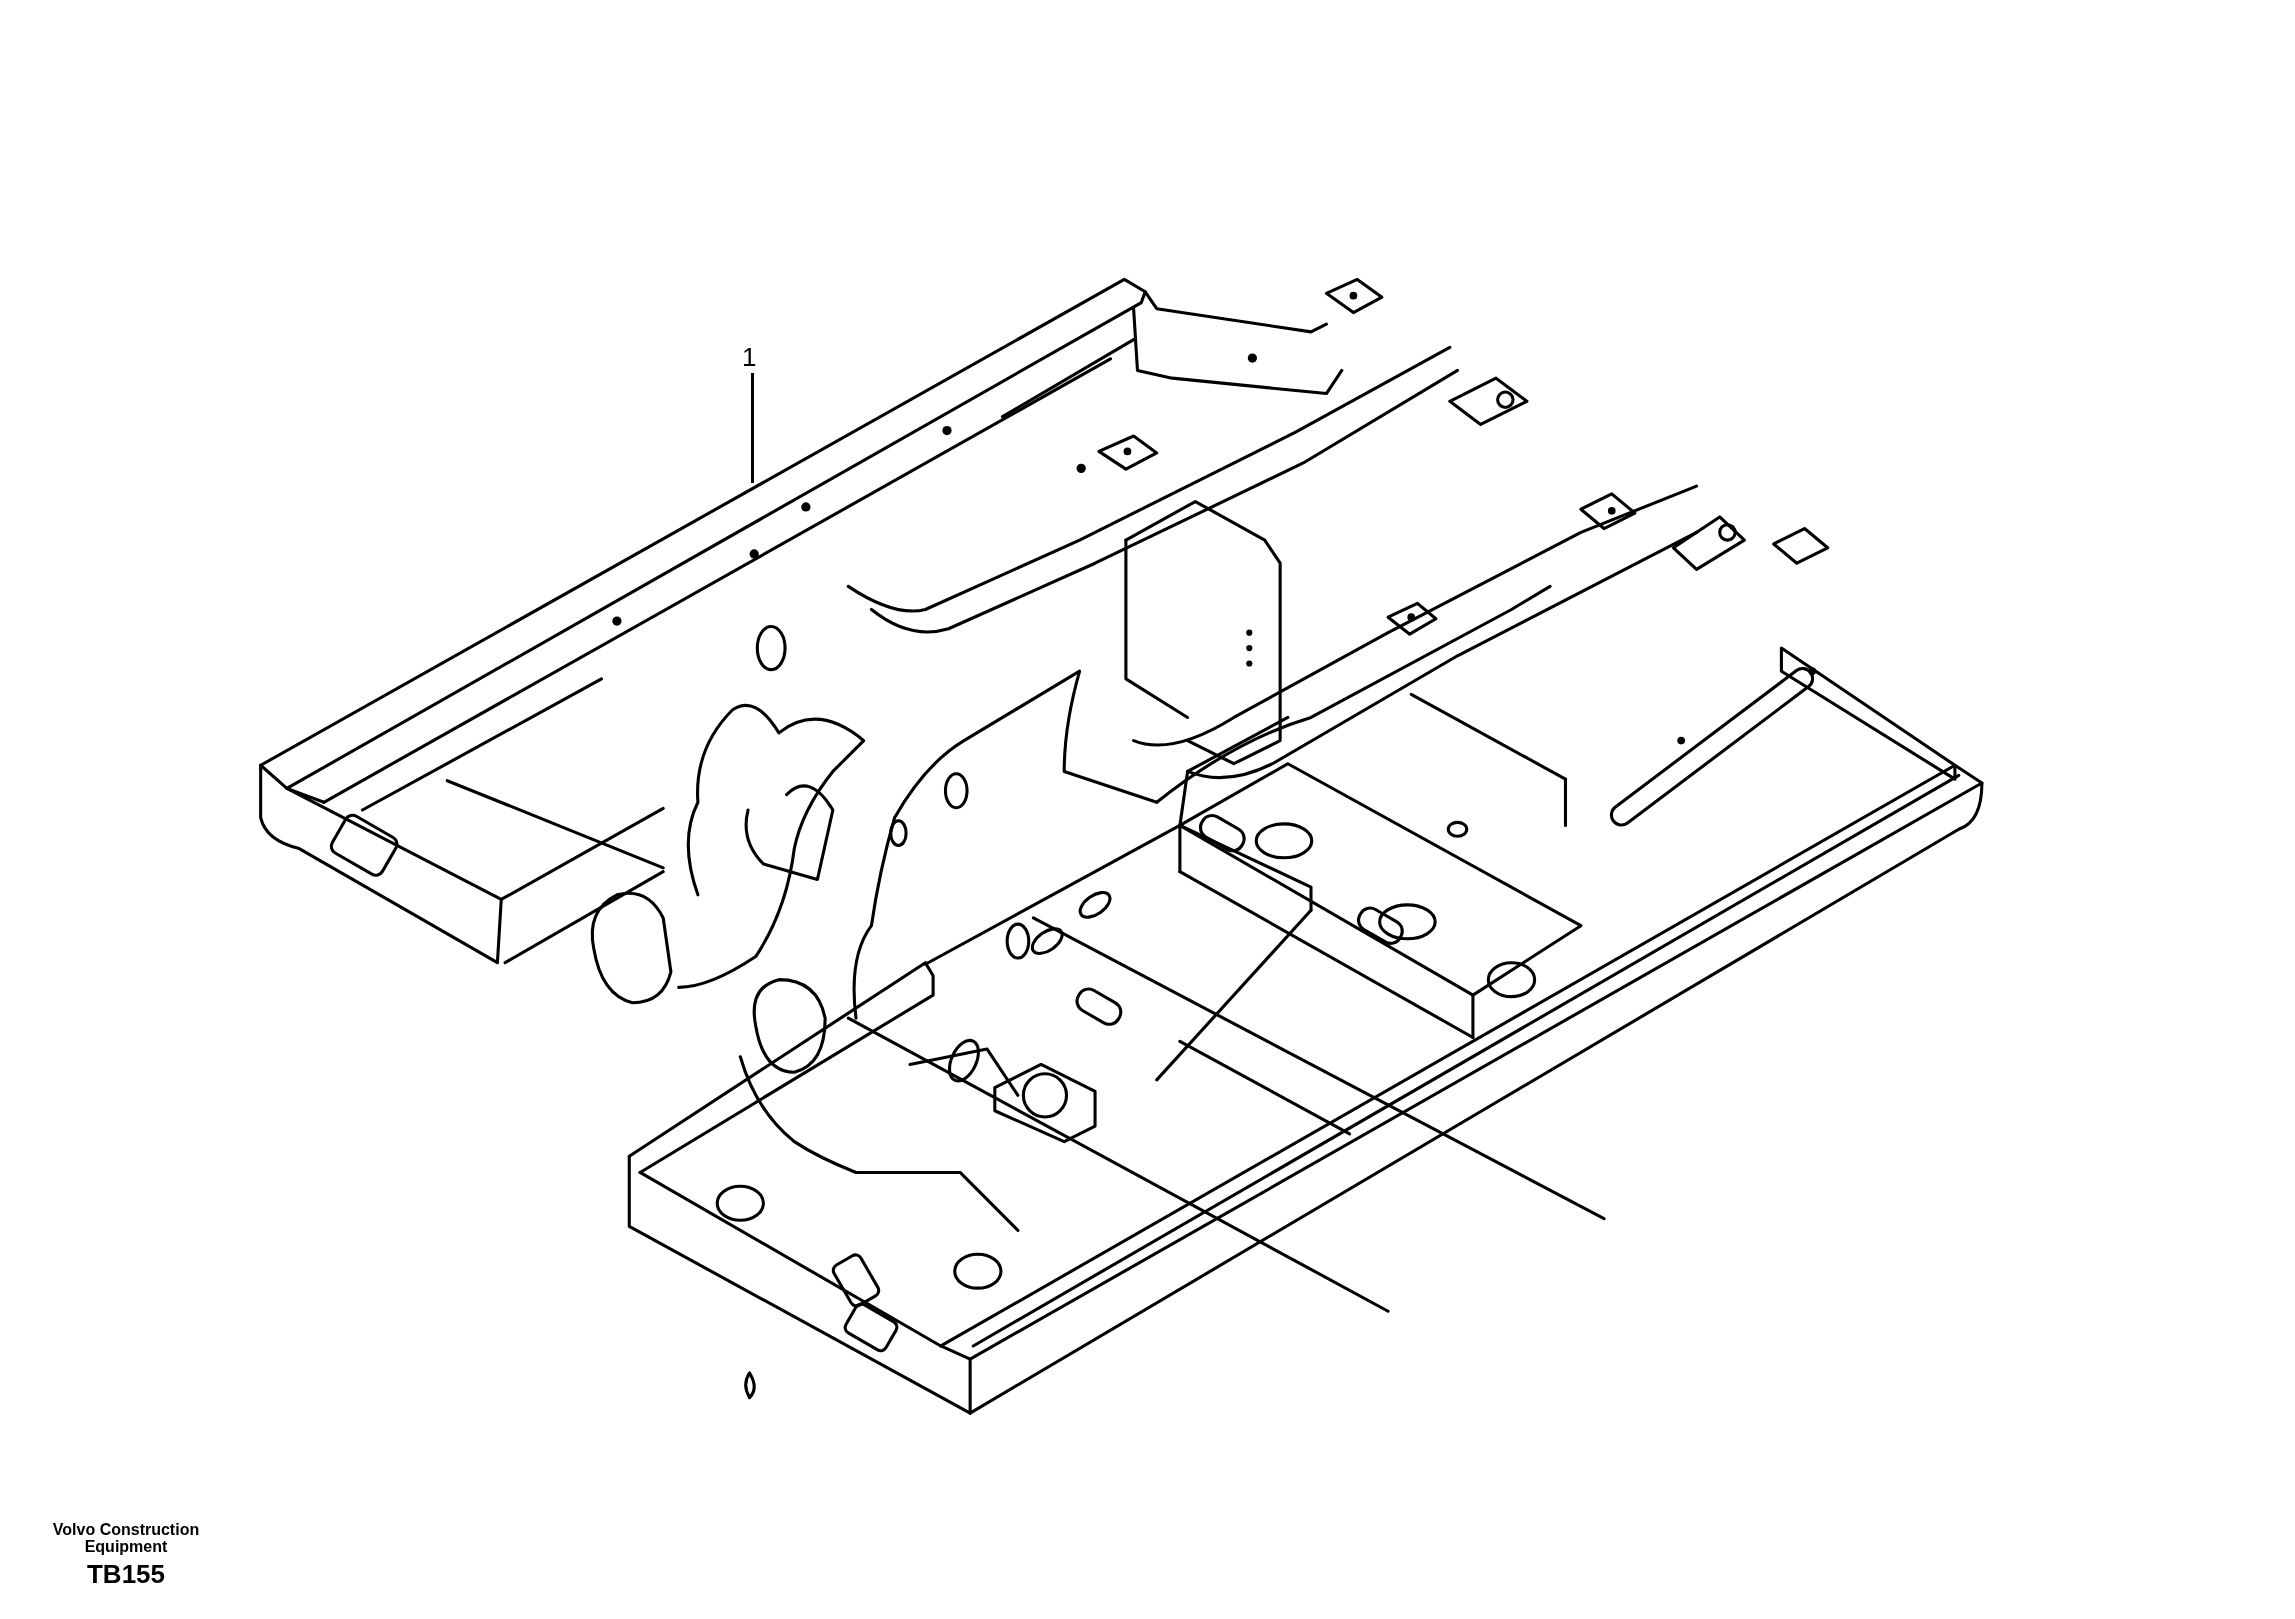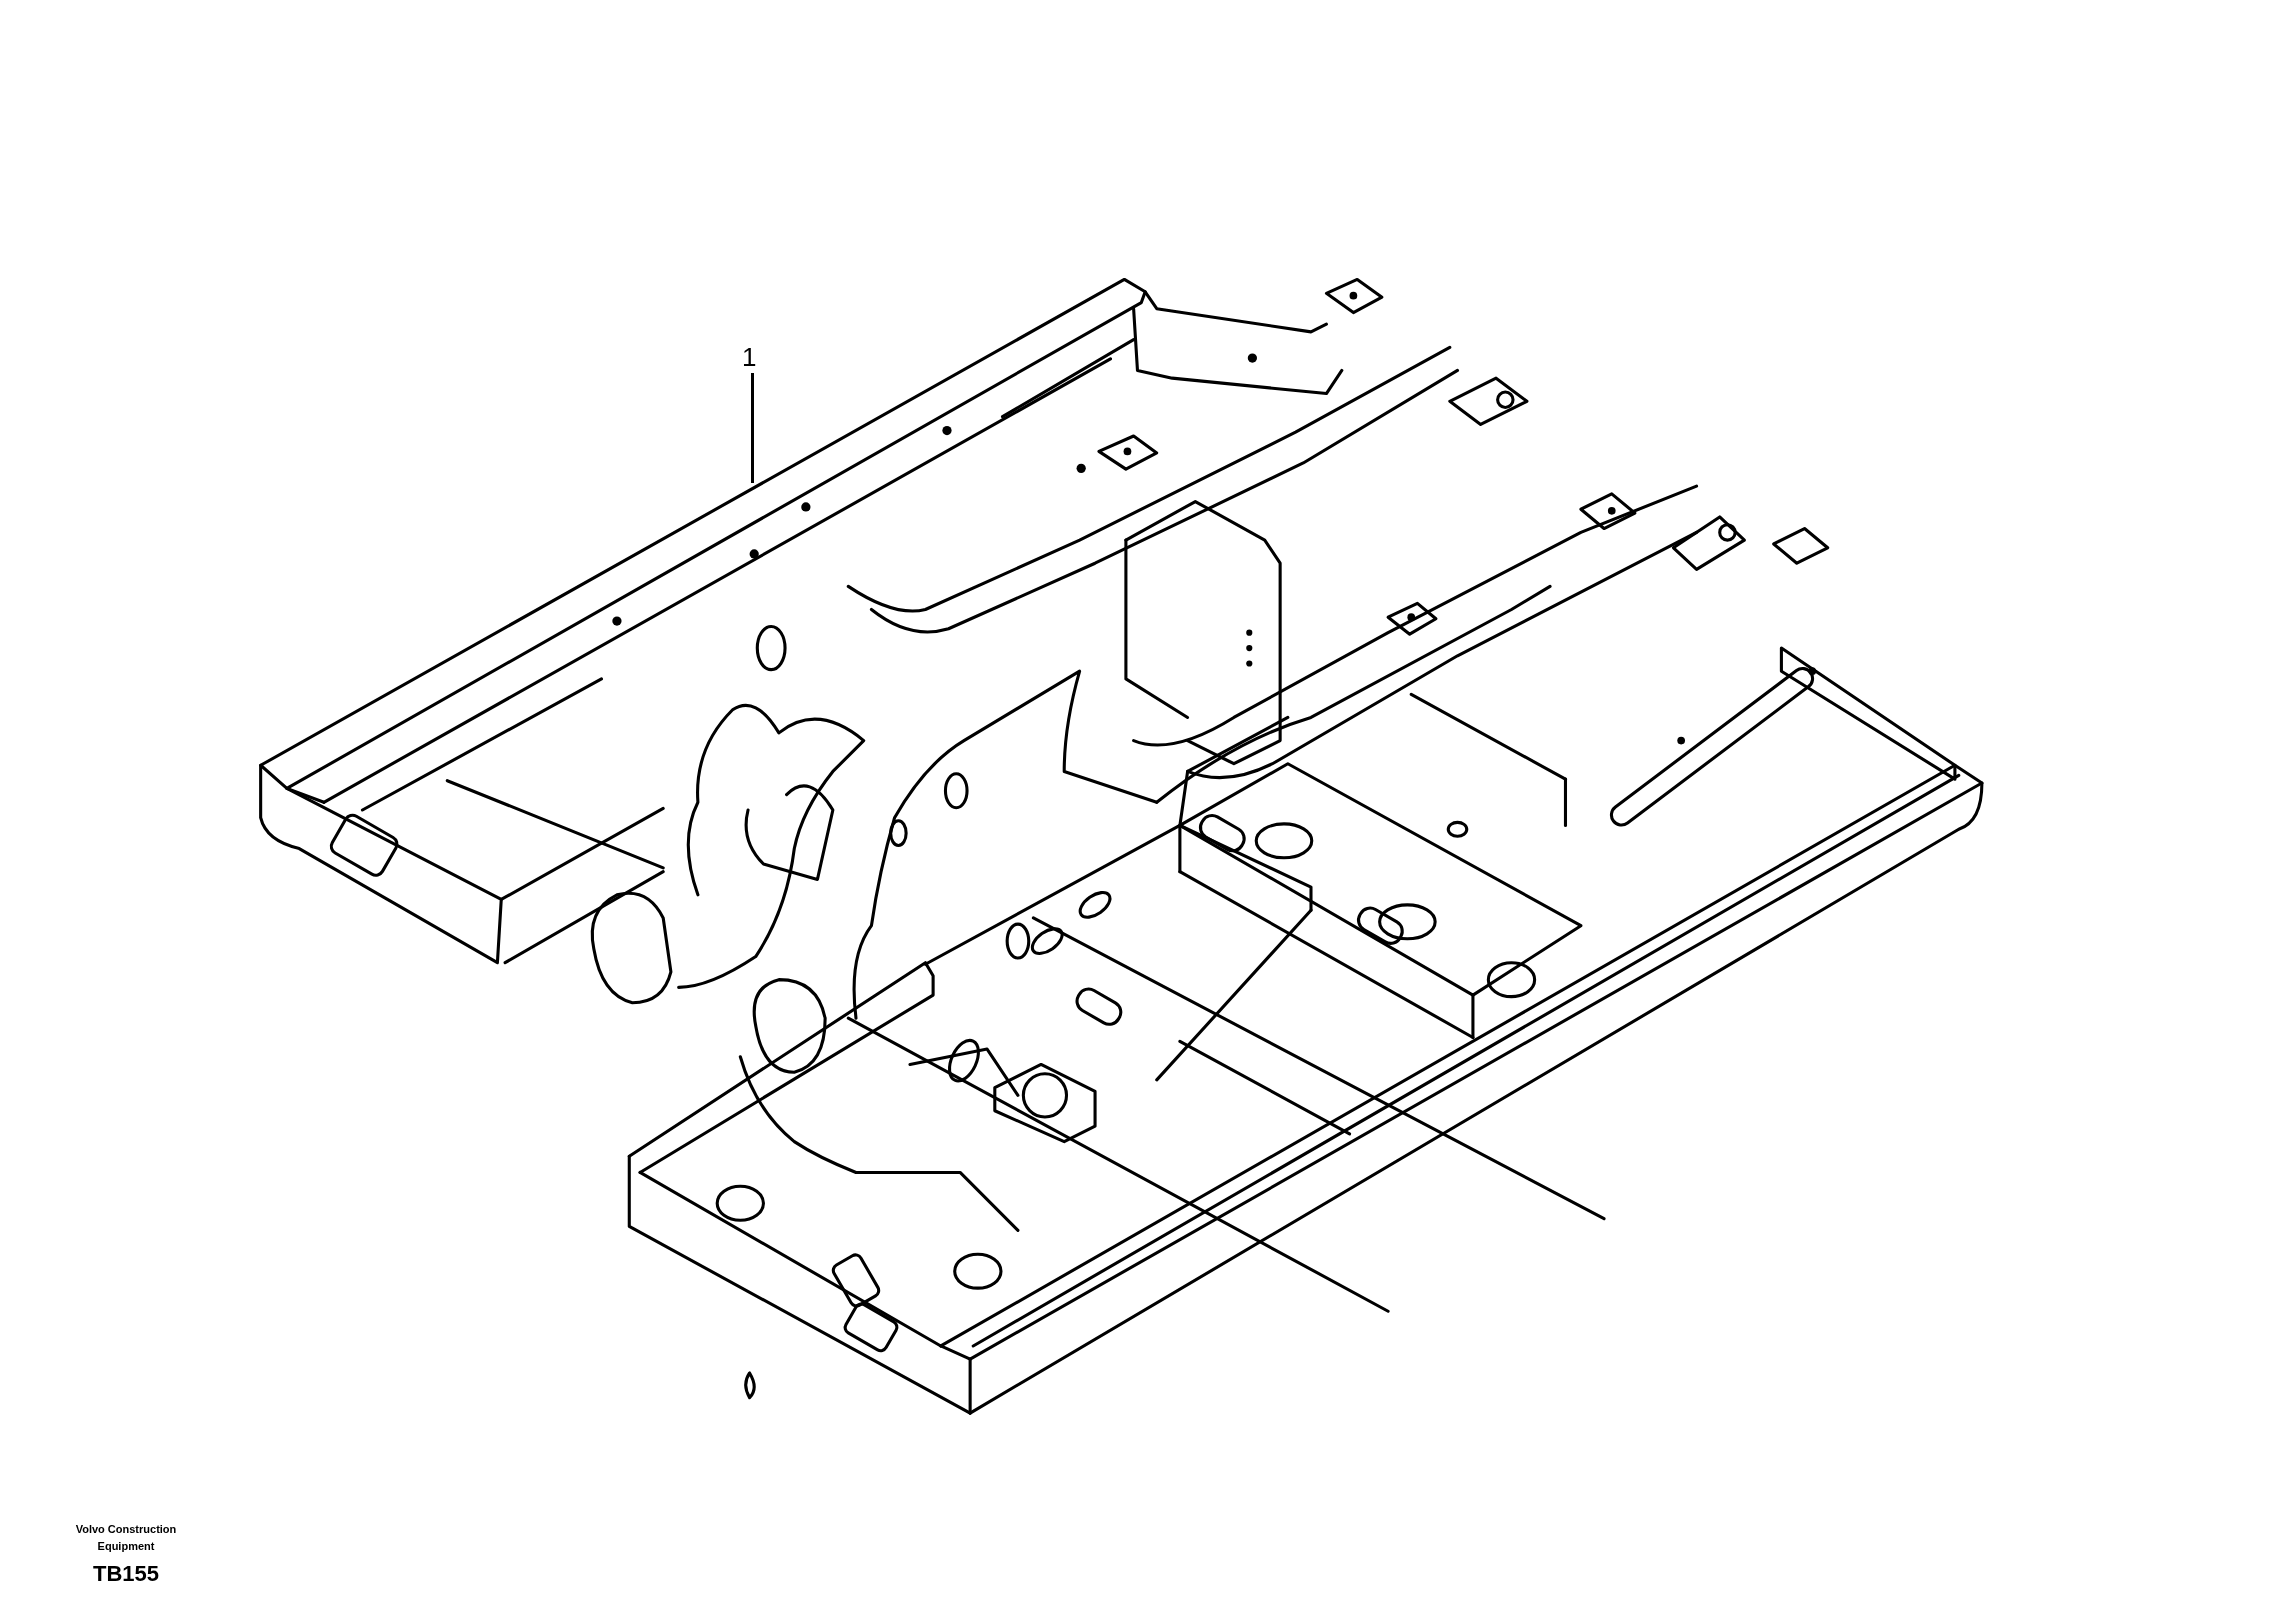--- a/index.html
+++ b/index.html
@@ -6,22 +6,22 @@
   body { width:2295px; height:1620px; position:relative; overflow:hidden;
          font-family:"Liberation Sans", sans-serif; }
   #drawing { position:absolute; left:0; top:0; width:2295px; height:1620px; }
   #drawing path, #drawing line, #drawing polyline, #drawing polygon, #drawing ellipse, #drawing rect, #drawing circle {
     fill:none; stroke:#000; stroke-width:4; stroke-linejoin:round; stroke-linecap:round;
   }
   #drawing .dot { fill:#000; stroke:none; }
   .callout { position:absolute; left:742px; top:344px; font-size:26px; color:#000; line-height:1; }
   .leader { position:absolute; left:751px; top:373px; width:3.1px; height:110px; background:#000; }
   .footer { position:absolute; left:45px; top:1521px; width:162px; text-align:center; color:#000; }
-  .footer .brand { font-size:11px; font-weight:bold; line-height:17px; }
-  .footer .code { font-size:22px; font-weight:bold; margin-top:4.6px; line-height:28px; }
+  .footer .brand { font-size:16px; font-weight:bold; line-height:17px; }
+  .footer .code { font-size:26px; font-weight:bold; margin-top:4.6px; line-height:28px; }
 </style>
 </head>
 <body>
 
 <svg id="drawing" viewBox="0 0 2976 2100" xmlns="http://www.w3.org/2000/svg">
 
   <g>
     <path d="M338 992 L1458 362 L1485 378 L1480 392 L372 1022 Z"></path>
     <path d="M338 992 L338 1060 Q345 1090 388 1100 L645 1248 L650 1166 L372 1022"></path>
     <line x1="650" y1="1166" x2="860" y2="1048"></line>

